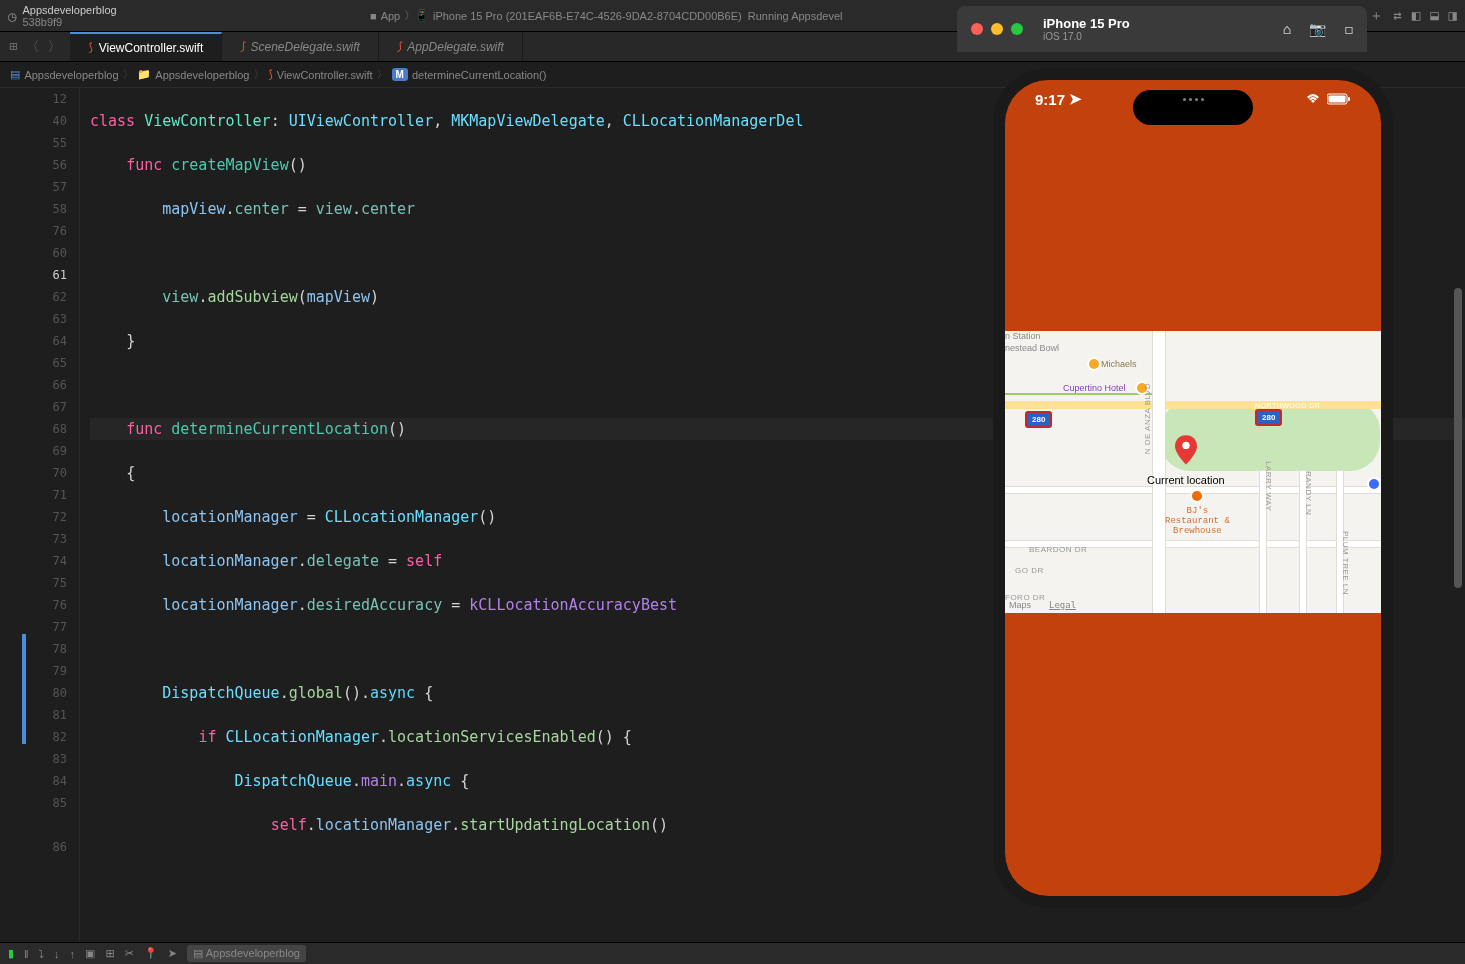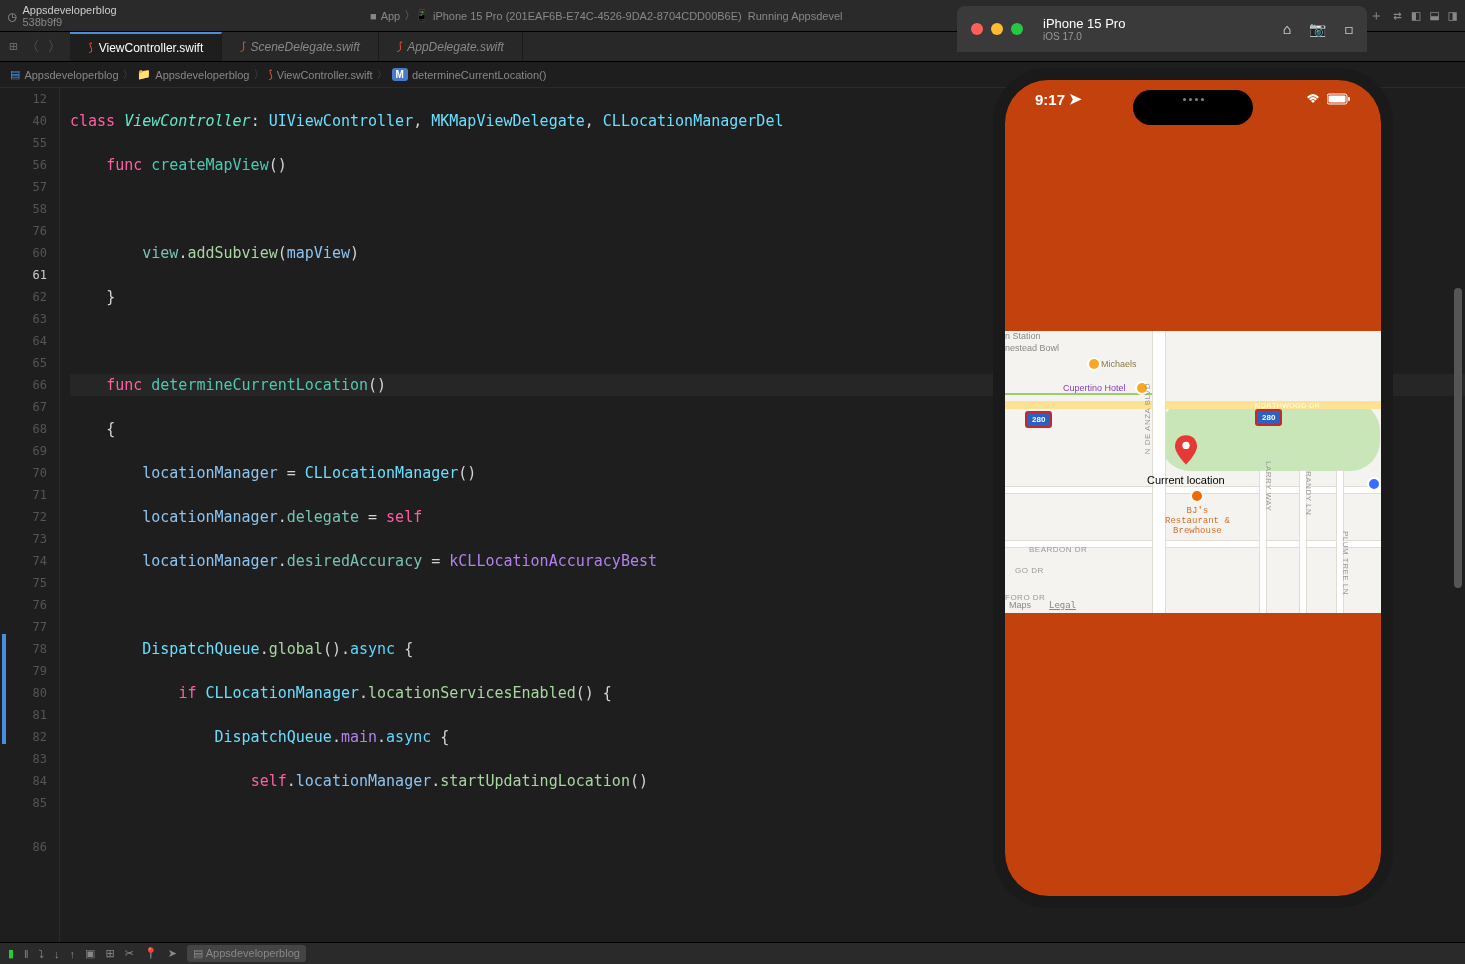--- a/index.html
+++ b/index.html
@@ -74,20 +74,21 @@
   border-bottom: 1px solid #2a2a2a;
 }
 .bc-item { display:flex; align-items:center; gap:4px; }
 .bc-sep { color: #555; }
 .bc-method { background:#4a7bc8; color:#fff; padding:1px 4px; border-radius:3px; font-size:10px; font-weight:bold; }
 
 .editor {
   display: flex;
   height: calc(100% - 110px);
   position: relative;
+  margin-left: 20px;
 }
 .gutter {
   width: 60px;
   background: #1e1e1e;
   text-align: right;
   padding-right: 12px;
   color: #555;
   font-size: 12px;
   user-select: none;
   border-right: 1px solid #2a2a2a;
@@ -104,21 +105,21 @@
   line-height: 22px;
   padding-left: 10px;
   white-space: pre;
   overflow: hidden;
 }
 .code-line { height: 22px; }
 .code-line.active-line { background: rgba(255,255,255,0.04); }
 .kw { color: #ff5fa3; font-weight: 500; }
 .fn-kw { color: #ff5fa3; font-weight:500; }
 .type { color: #6bdfff; }
-.type-def { color: #63e8c8; font-style: italic; }
+.type-def { color: #63e8c8; }
 .method { color: #5dd8ff; }
 .method-def { color: #4ec9b0; }
 .prop { color: #8dc4f0; }
 .prop-alt { color: #78c2b3; }
 .call { color: #a7d6a0; }
 .const { color: #b281eb; }
 .comment { color: #6c7986; }
 .self { color: #ff5fa3; }
 .op { color: #d4d4d4; }
 .paren { color: #d4d4d4; }
@@ -154,21 +155,21 @@
   align-items: center;
   padding: 0 14px;
   z-index: 11;
 }
 .traffic-lights { display:flex; gap:8px; }
 .traffic-lights span { width:12px; height:12px; border-radius:50%; }
 .tl-red { background:#ff5f57; }
 .tl-yellow { background:#febc2e; }
 .tl-green { background:#28c840; }
 .sim-title { margin-left:20px; font-family: -apple-system, sans-serif; }
-.sim-title-main { font-size:13px; color:#fff; font-weight:400; }
+.sim-title-main { font-size:13px; color:#fff; font-weight:700; }
 .sim-title-sub { font-size:10px; color:#999; }
 .sim-icons { margin-left:auto; display:flex; gap:18px; color:#ccc; }
 
 
 .phone {
   position: absolute;
   top: 68px;
   right: 72px;
   width: 400px;
   height: 840px;
@@ -314,20 +315,21 @@
       <div>82</div>
       <div>83</div>
       <div>84</div>
       <div>85</div>
       <div></div>
       <div>86</div>
     </div>
   <div class="code">
 <div class="code-line"><span class="kw">class</span> <span class="type-def">ViewController</span><span class="op">:</span> <span class="type">UIViewController</span><span class="op">,</span> <span class="type">MKMapViewDelegate</span><span class="op">,</span> <span class="type">CLLocationManagerDel</span></div>
 <div class="code-line">    <span class="fn-kw">func</span> <span class="method-def">createMapView</span><span class="paren">()</span></div>
+<div class="code-line">        <span class="prop">mapView</span><span class="op">.</span><span class="prop-alt">center</span> <span class="op">=</span> <span class="prop-alt">view</span><span class="op">.</span><span class="prop-alt">center</span></div>
 <div class="code-line"></div>
 <div class="code-line">        <span class="prop-alt">view</span><span class="op">.</span><span class="call">addSubview</span><span class="paren">(</span><span class="prop">mapView</span><span class="paren">)</span></div>
 <div class="code-line">    <span class="paren">}</span></div>
 <div class="code-line"></div>
 <div class="code-line active-line">    <span class="fn-kw">func</span> <span class="method-def">determineCurrentLocation</span><span class="paren">()</span></div>
 <div class="code-line">    <span class="paren">{</span></div>
 <div class="code-line">        <span class="prop">locationManager</span> <span class="op">=</span> <span class="type">CLLocationManager</span><span class="paren">()</span></div>
 <div class="code-line">        <span class="prop">locationManager</span><span class="op">.</span><span class="prop-alt">delegate</span> <span class="op">=</span> <span class="self">self</span></div>
 <div class="code-line">        <span class="prop">locationManager</span><span class="op">.</span><span class="prop-alt">desiredAccuracy</span> <span class="op">=</span> <span class="const">kCLLocationAccuracyBest</span></div>
 <div class="code-line"></div>

